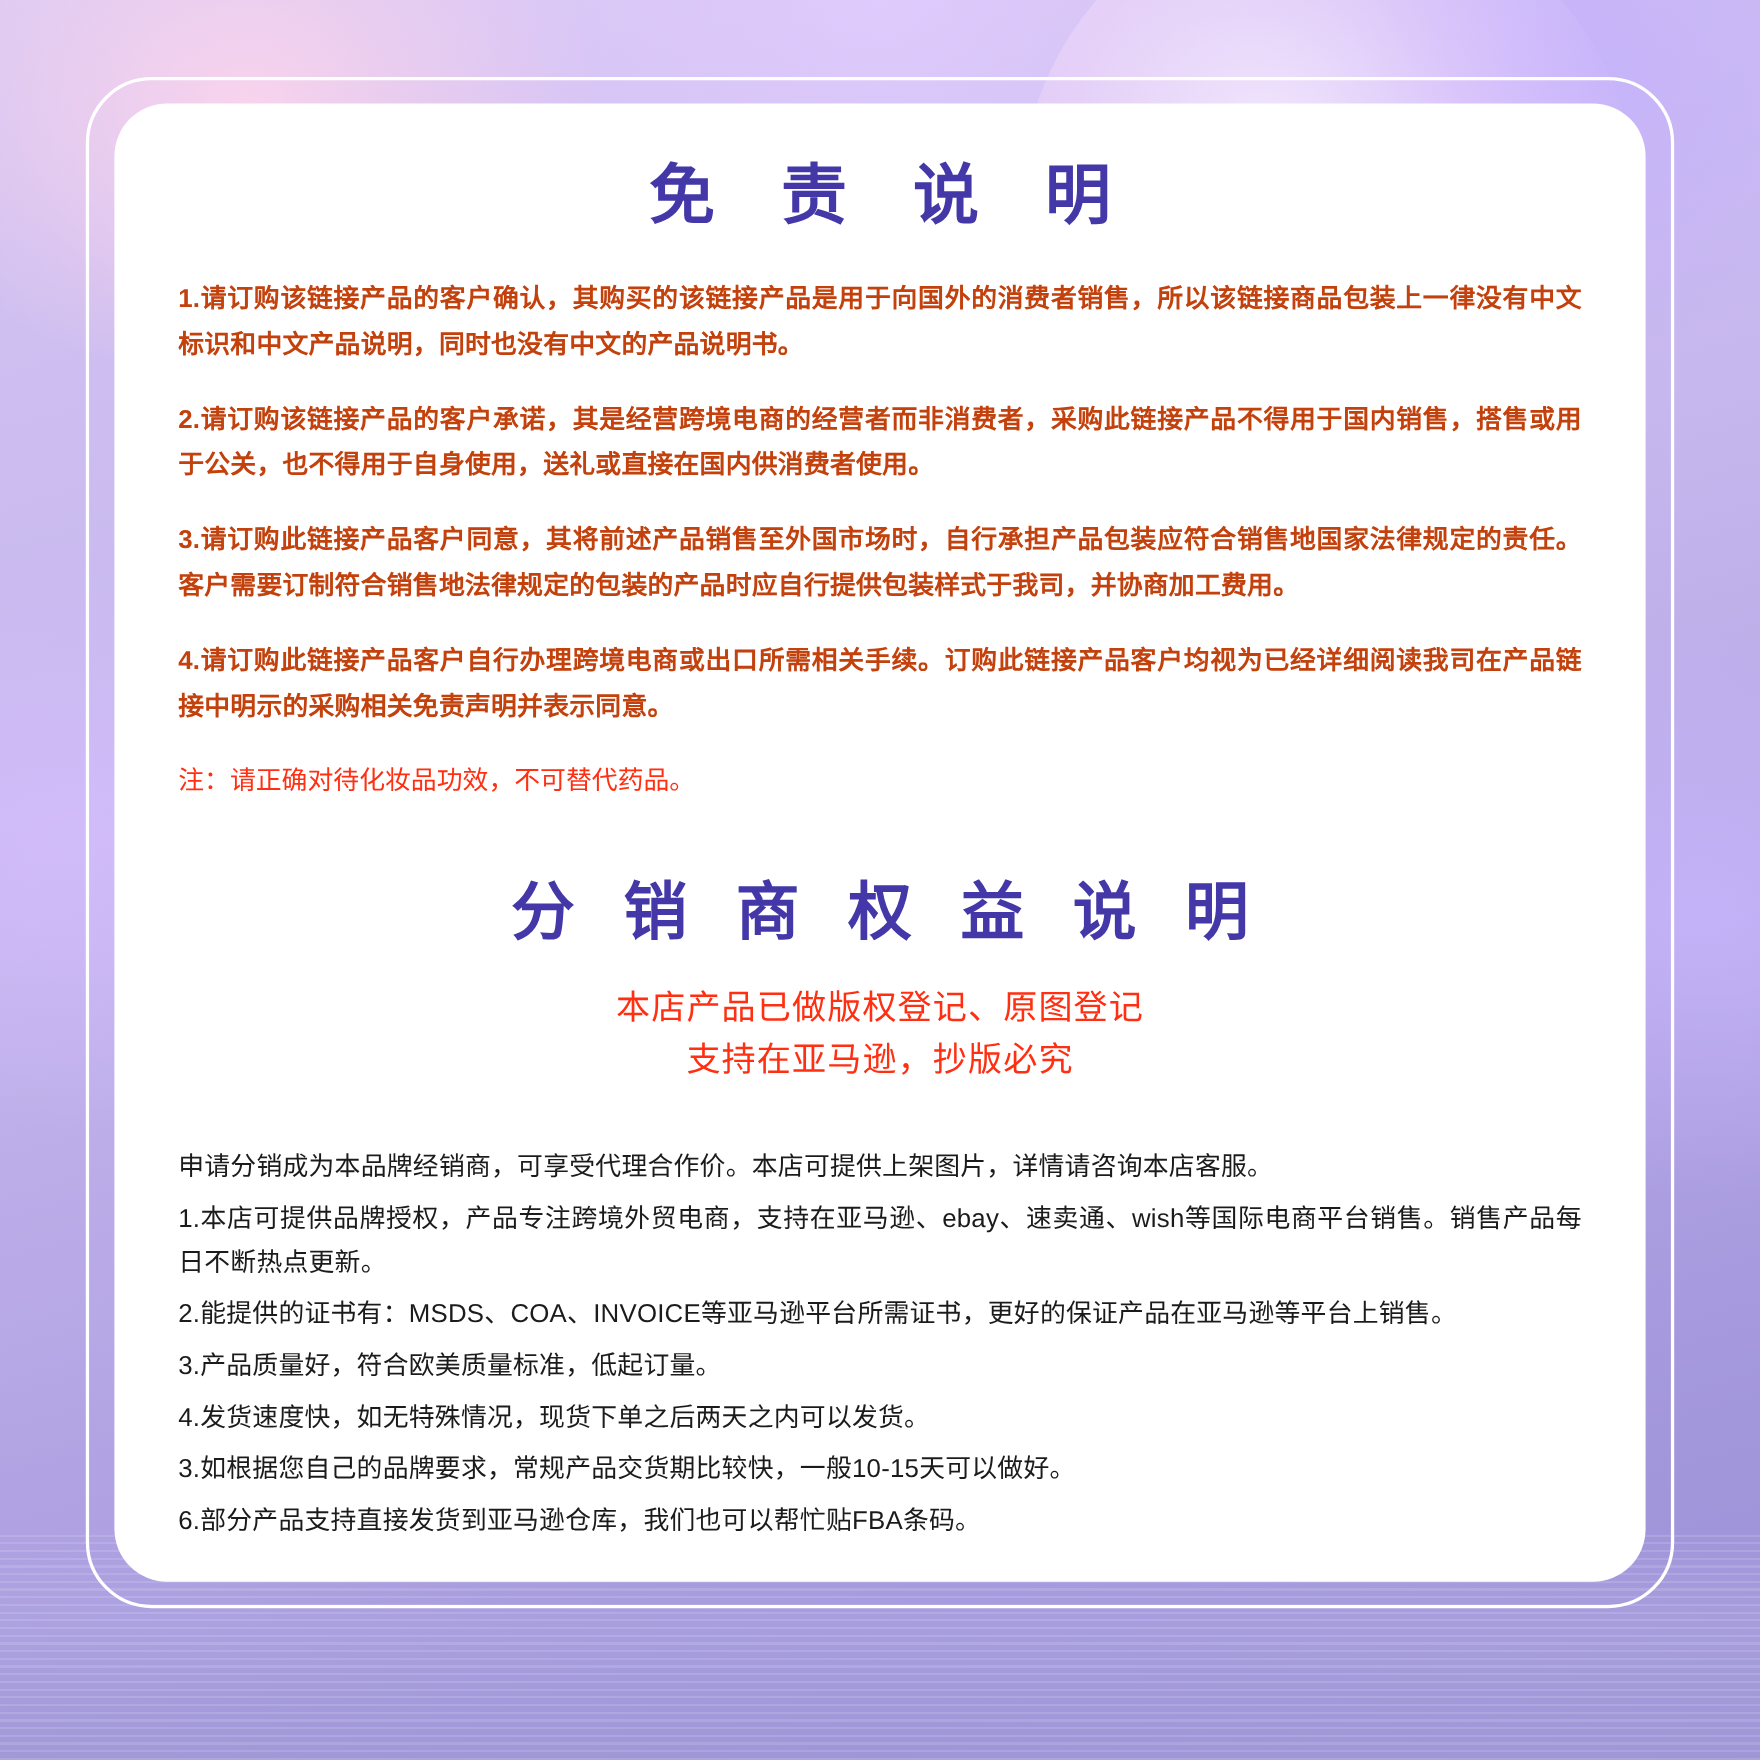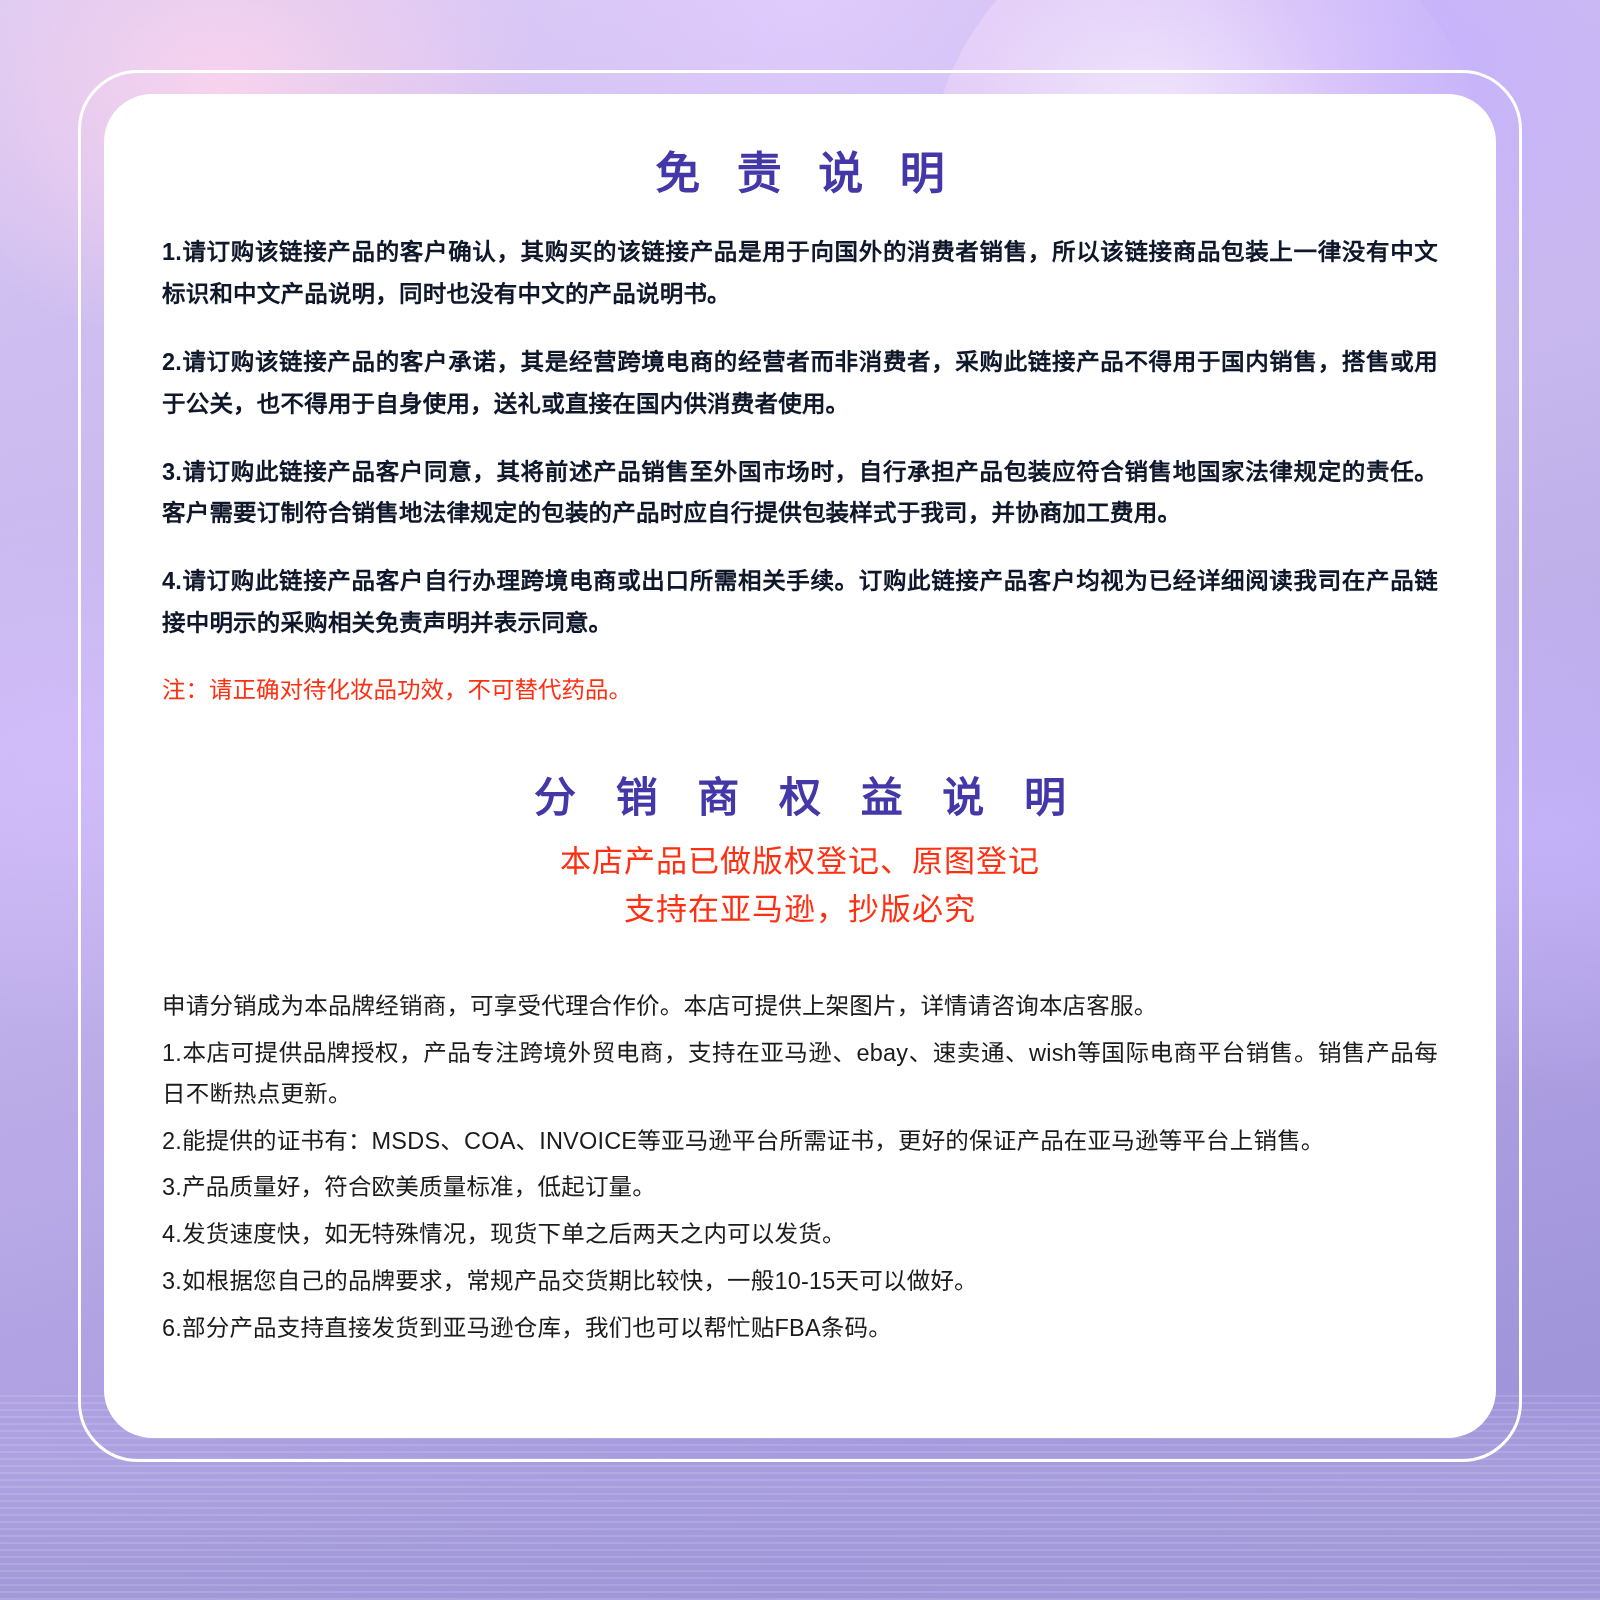--- a/index.html
+++ b/index.html
@@ -75,53 +75,54 @@
   .content {
     position: absolute;
     left: 58px;
     top: 40px;
     width: 1276px;
   }
 
   .title-main {
     text-align: center;
     color: #4438a8;
-    font-size: 45px;
+    font-size: 60px;
     font-weight: bold;
     letter-spacing: 12px;
     margin: 12px 0 30px 0;
     text-indent: 12px;
     line-height: 1.25;
+    font-family: Liberation Mono, monospace;
   }
 
   .clause {
-    color: #0f172a;
+    color: #c2410c;
     font-size: 23.5px;
     font-weight: bold;
     line-height: 1.78;
     margin: 0 0 26px 0;
     text-align: justify;
     letter-spacing: 0.2px;
   }
   .note {
     color: #ff2f12;
     font-size: 23.5px;
     font-weight: normal;
     line-height: 1.7;
     margin: 6px 0 0 0;
   }
 
   .title-second {
     text-align: center;
     color: #4438a8;
-    font-size: 42px;
+    font-size: 58px;
     font-weight: bold;
     letter-spacing: 14px;
     text-indent: 14px;
-    margin: 52px 0 14px 0;
+    margin: 52px 0 26px 0;
   }
   .red-line {
     text-align: center;
     color: #ff2f12;
     font-size: 31px;
     font-weight: normal;
     line-height: 1.55;
     letter-spacing: 1px;
   }
 

